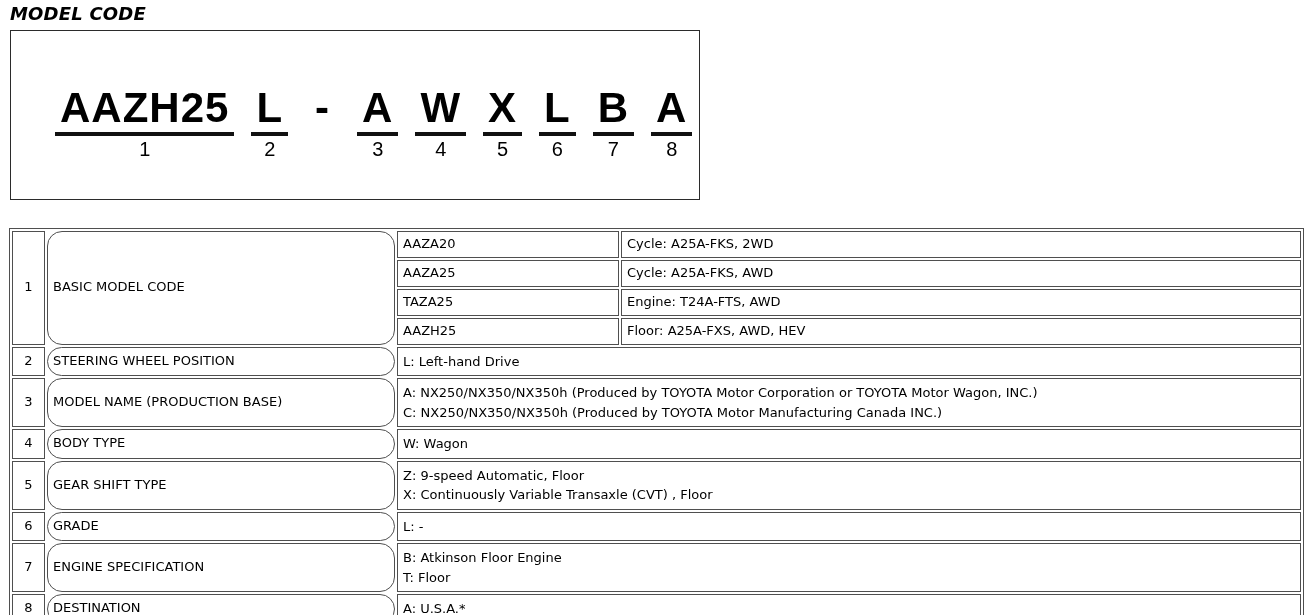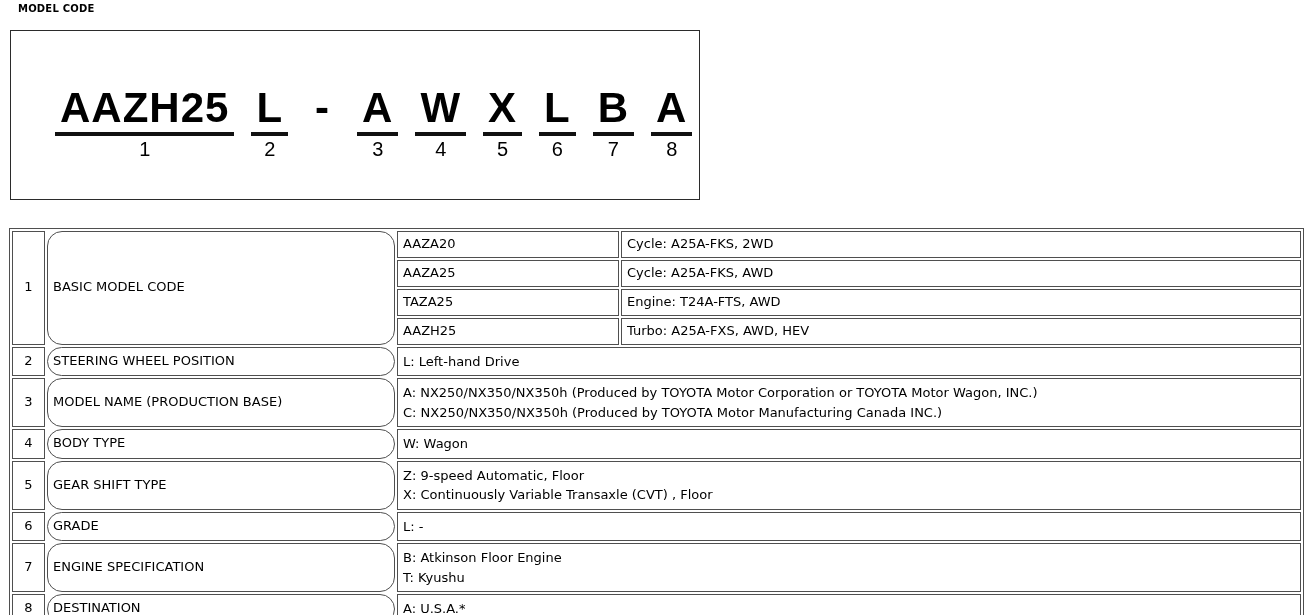--- a/index.html
+++ b/index.html
@@ -11,25 +11,26 @@
   }
   .page {
     position: relative;
     width: 1309px;
     height: 615px;
     background: #ffffff;
     overflow: hidden;
   }
   .heading {
     position: absolute;
-    left: 18px;
+    left: 10px;
     top: 3px;
-    font-size: 10px;
+    font-size: 18px;
     font-weight: bold;
     letter-spacing: 0.2px;
+    font-style: italic;
   }
   
   .code-box {
     position: absolute;
     left: 10px;
     top: 30px;
     width: 690px;
     height: 170px;
     border: 1px solid #2b2b2b;
     background: #ffffff;
@@ -157,21 +158,21 @@
         <tr>
           <td class="c-code">AAZA25</td>
           <td class="c-value">Cycle: A25A-FKS, AWD</td>
         </tr>
         <tr>
           <td class="c-code">TAZA25</td>
           <td class="c-value">Engine: T24A-FTS, AWD</td>
         </tr>
         <tr>
           <td class="c-code">AAZH25</td>
-          <td class="c-value">Turbo: A25A-FXS, AWD, HEV</td>
+          <td class="c-value">Floor: A25A-FXS, AWD, HEV</td>
         </tr>
         <tr>
           <td class="c-num">2</td>
           <td class="c-label">STEERING WHEEL POSITION</td>
           <td class="c-value" colspan="2">
             <div class="vline">L: Left-hand Drive</div>
           </td>
         </tr>
         <tr>
           <td class="c-num">3</td>
@@ -201,21 +202,21 @@
           <td class="c-label">GRADE</td>
           <td class="c-value" colspan="2">
             <div class="vline">L: -</div>
           </td>
         </tr>
         <tr>
           <td class="c-num">7</td>
           <td class="c-label">ENGINE SPECIFICATION</td>
           <td class="c-value" colspan="2">
             <div class="vline">B: Atkinson Floor Engine</div>
-            <div class="vline">T: Kyushu</div>
+            <div class="vline">T: Floor</div>
           </td>
         </tr>
         <tr>
           <td class="c-num">8</td>
           <td class="c-label">DESTINATION</td>
           <td class="c-value" colspan="2">
             <div class="vline">A: U.S.A.*</div>
           </td>
         </tr>
         <tr>

